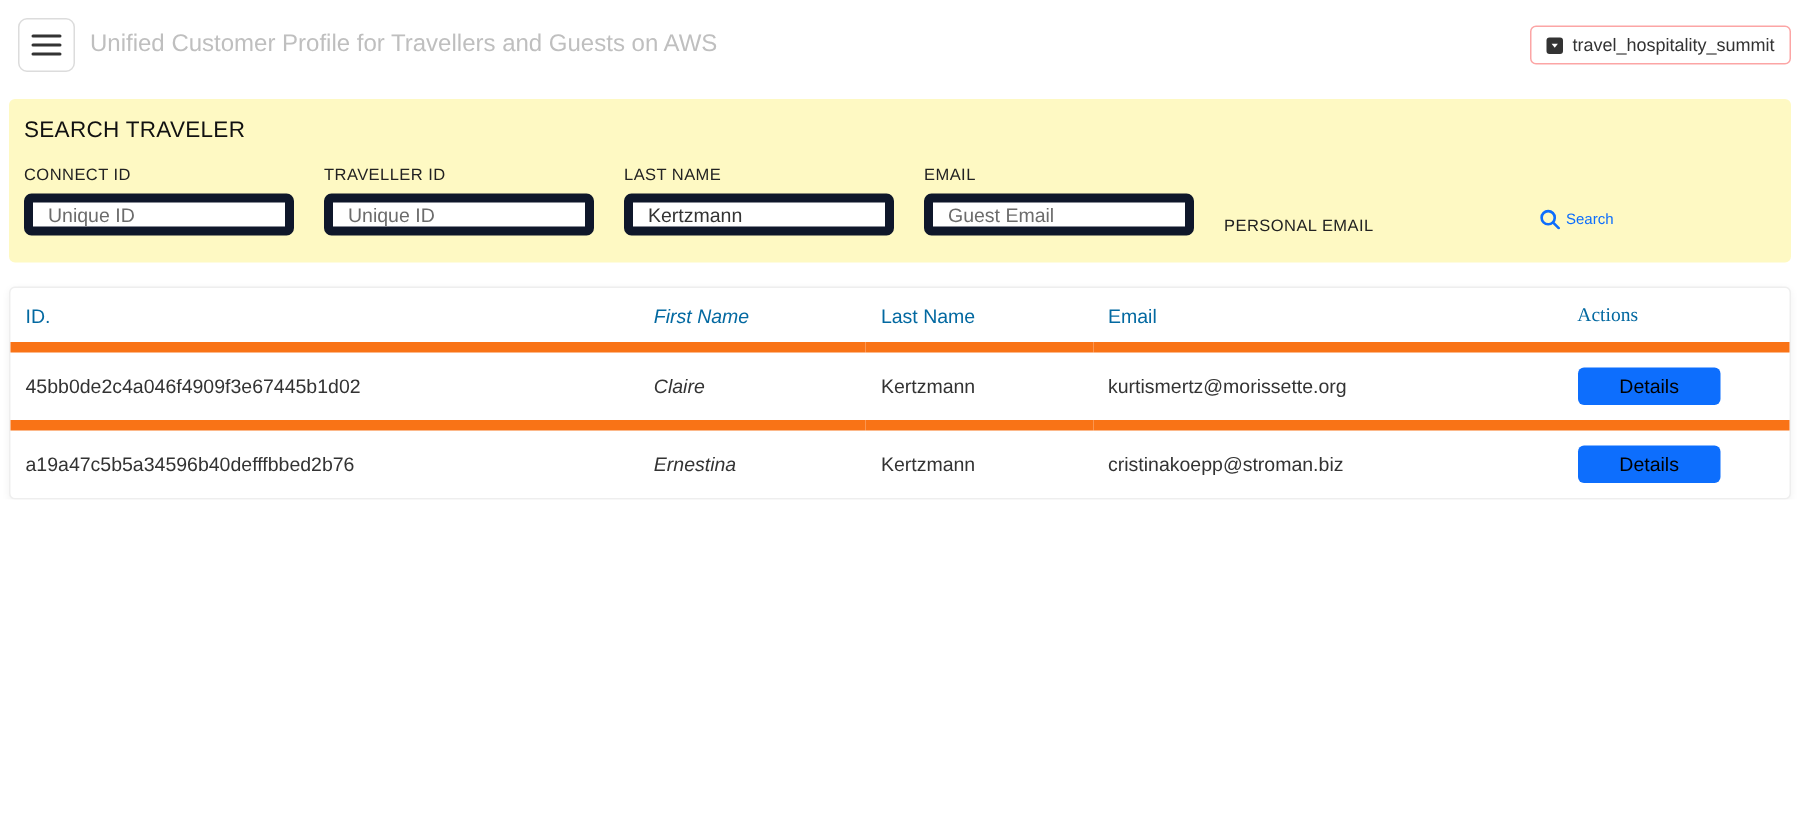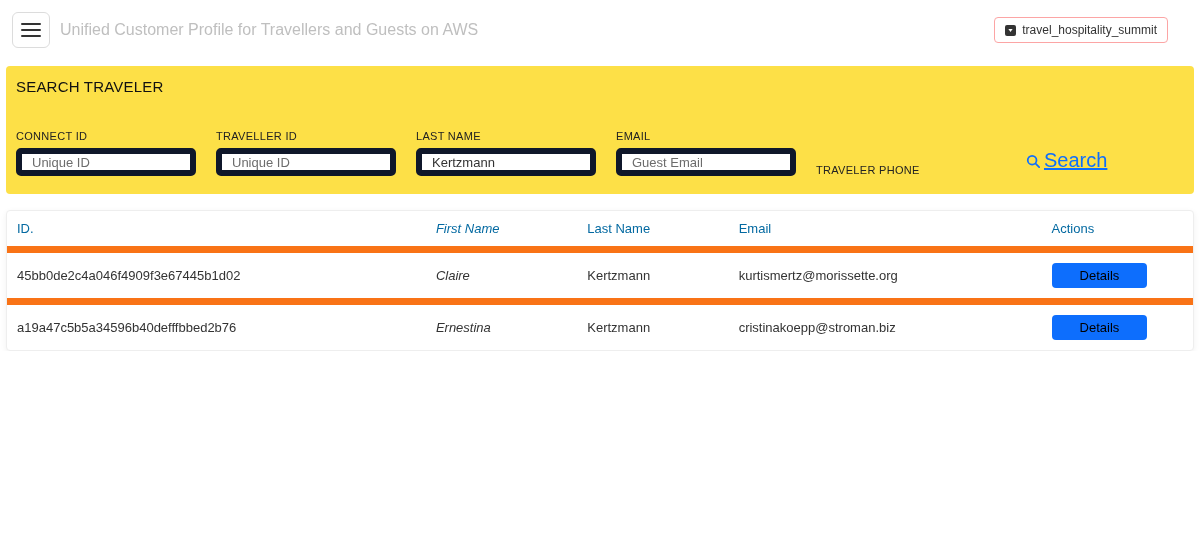--- a/index.html
+++ b/index.html
@@ -11,21 +11,21 @@
       font-family: -apple-system, BlinkMacSystemFont, "Segoe UI", Helvetica, Arial, sans-serif;
       font-size: 14px;
       background: #fff;
       color: #212529;
       width: 1200px;
     }
     .topbar {
       display: flex;
       align-items: center;
       justify-content: space-between;
-      padding: 12px 32px 8px 12px;
+      padding: 12px 6px 8px 12px;
     }
     .topbar-left {
       display: flex;
       align-items: center;
       gap: 10px;
     }
     .hamburger-btn {
       width: 38px;
       height: 36px;
       border: 1px solid #dcdcdc;
@@ -75,21 +75,21 @@
       display: flex;
       align-items: center;
       justify-content: center;
     }
     .chip-icon svg {
       width: 7px;
       height: 7px;
     }
     .search-panel {
       margin: 10px 6px 16px 6px;
-      background: #fde047;
+      background: #fef9c3;
       border-radius: 4px;
       padding: 12px 10px 18px 10px;
     }
     .search-panel-title {
       font-size: 15px;
       font-weight: 400;
       letter-spacing: 0.2px;
       margin-bottom: 16px;
       color: #111;
     }
@@ -103,38 +103,36 @@
       display: flex;
       flex-direction: column;
       gap: 6px;
       width: 180px;
     }
     .field-label {
       font-size: 11px;
       font-weight: 500;
       letter-spacing: 0.3px;
       color: #222;
-      margin-top: 19px;
     }
     .field-input {
       height: 28px;
       padding: 4px 10px;
       border: 6px solid #0f172a;
       border-radius: 5px;
       font-size: 13px;
       background: #fff;
       color: #333;
     }
     .field-input::placeholder {
       color: #6c6c6c;
     }
     .search-link {
       color: #0d6efd;
-      text-decoration: underline;
-      font-size: 20px;
+      font-size: 10px;
       display: inline-flex;
       align-items: center;
       gap: 4px;
       margin-bottom: 4px;
       cursor: pointer;
       margin-left: 10px;
       justify-content: flex-end;
     }
     .search-link svg {
       width: 14px;
@@ -166,20 +164,21 @@
     table.results-table tbody td {
       border-top: 7px solid #f97316;
       color: #333;
     }
     th.actions-col, td.actions-col {
       text-align: right;
       padding-right: 14px;
     }
     th.actions-col {
       text-align: left;
+      font-family: Liberation Serif, serif;
     }
     .details-btn {
       background: #0d6efd;
       color: #000000;
       border: none;
       border-radius: 4px;
       padding: 5px 28px;
       font-size: 13px;
       cursor: pointer;
     }
@@ -231,21 +230,21 @@
       <label class="field-label">LAST NAME</label>
       <input type="text" class="field-input" placeholder="" value="Kertzmann" style="">
     </div>
 
     <div class="field-group">
       <label class="field-label">EMAIL</label>
       <input type="text" class="field-input" placeholder="Guest Email" value="" style="">
     </div>
 
     <div class="field-group">
-      <label class="field-label">TRAVELER PHONE</label>
+      <label class="field-label">PERSONAL EMAIL</label>
     </div>
 
     <a class="search-link">
       <svg viewBox="0 0 16 16">
         <circle cx="7" cy="7" r="5" stroke="#0d6efd" stroke-width="2" fill="none"></circle>
         <line x1="11" y1="11" x2="15" y2="15" stroke="#0d6efd" stroke-width="2" stroke-linecap="round"></line>
       </svg>
       <span>Search</span>
     </a>
 

